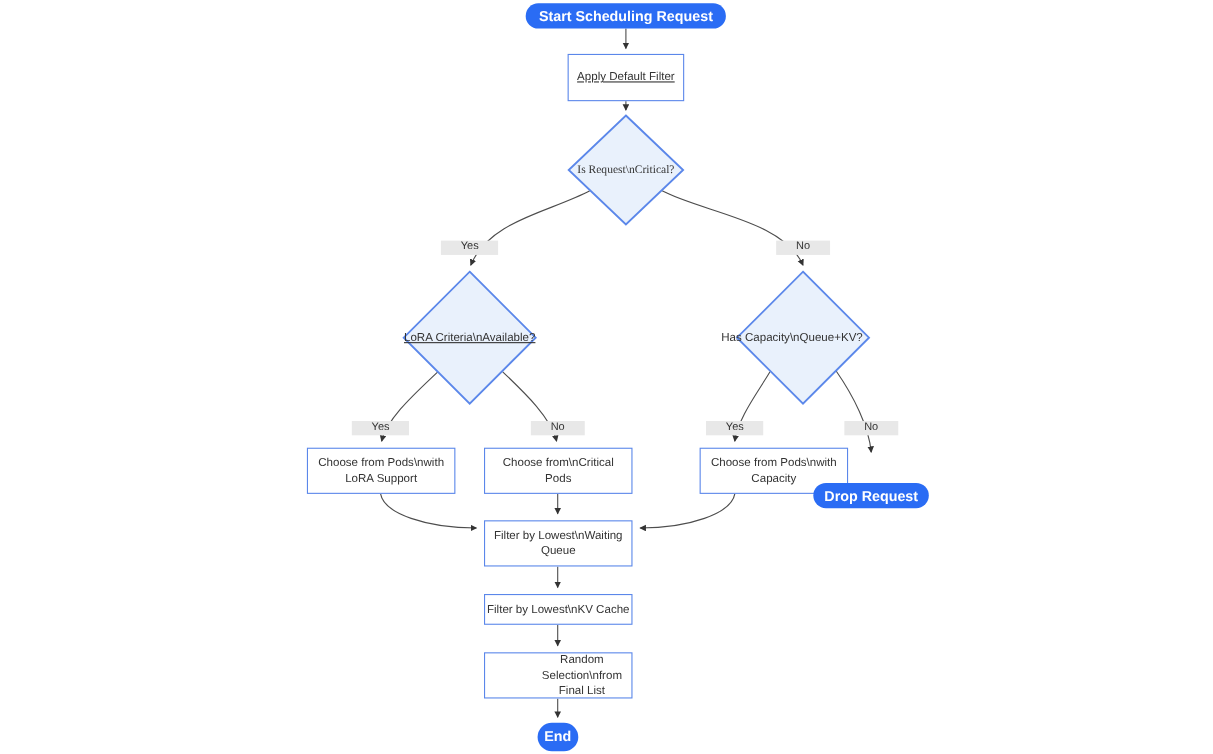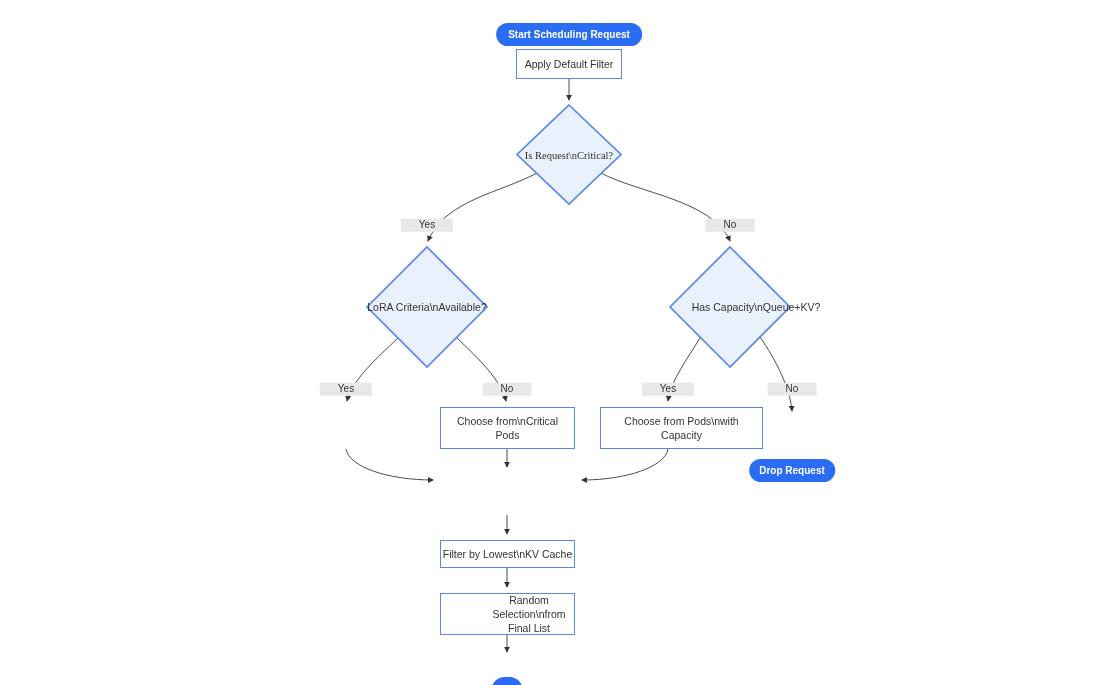--- a/index.html
+++ b/index.html
@@ -22,26 +22,25 @@
   }
   .rect{
     background:#ffffff;
     border:1.6px solid #5b87ea;
     padding:2px 4px;
   }
   .pill{
     background:#2a6cf4;
     color:#ffffff;
     font-weight:bold;
-    font-size:10px;
+    font-size:13px;
     border-radius:999px;
     white-space:nowrap;
     transform:translateX(-50%);
     padding:0 12px;
-    margin-top:20px;
   }
   .diamond-label{
     position:absolute;
     transform:translate(-50%,-50%);
     white-space:nowrap;
     font-size:10.5px;color:#333333;
   }
   .edge-label{
     position:absolute;
     transform:translate(-50%,-50%);
@@ -84,35 +83,37 @@
 
     <g>
       <polygon class="diamond-shape" points="569,105 621,154.5 569,204 517,154.5"></polygon>
       <polygon class="diamond-shape" points="427,247 487,307 427,367 367,307"></polygon>
       <polygon class="diamond-shape" points="730,247 790,307 730,367 670,307"></polygon>
     </g>
   </svg>
 
   <div class="node pill" style="left:569px;top:3px;height:23px;">Start Scheduling Request</div>
 
-  <div class="node rect" style="left:516px;top:49px;width:106px;height:30px;">Apply Default Filter</div>
+  <div class="node rect" style="left:516px;top:49px;width:106px;height:43px;text-decoration:underline;">Apply Default Filter</div>
 
   <div class="diamond-label" style="left:569px;top:155px;font-family:Liberation Serif, serif;">Is Request\nCritical?</div>
 
-  <div class="diamond-label" style="left:427px;top:307px;">LoRA Criteria\nAvailable?</div>
+  <div class="diamond-label" style="left:427px;top:307px;text-decoration:underline;">LoRA Criteria\nAvailable?</div>
 
-  <div class="diamond-label" style="left:756px;top:307px;">Has Capacity\nQueue+KV?</div>
+  <div class="diamond-label" style="left:720px;top:307px;">Has Capacity\nQueue+KV?</div>
 
+  <div class="node rect" style="left:279px;top:407px;width:135px;height:42px;">Choose from Pods\nwith LoRA Support</div>
 
   <div class="node rect" style="left:440px;top:407px;width:135px;height:42px;">Choose from\nCritical Pods</div>
 
-  <div class="node rect" style="left:600px;top:407px;width:163px;height:42px;">Choose from Pods\nwith Capacity</div>
+  <div class="node rect" style="left:636px;top:407px;width:135px;height:42px;">Choose from Pods\nwith Capacity</div>
 
   <div class="node pill" style="left:792px;top:439px;height:23px;padding:0 10px;">Drop Request</div>
 
+  <div class="node rect" style="left:440px;top:473px;width:135px;height:42px;">Filter by Lowest\nWaiting Queue</div>
 
   <div class="node rect nowrap" style="left:440px;top:540px;width:135px;height:28px;text-align:right;">Filter by Lowest\nKV Cache</div>
 
   <div class="node rect" style="left:440px;top:593px;width:135px;height:42px;padding-left:47px;">Random Selection\nfrom Final List</div>
 
   <div class="node pill" style="left:507px;top:657px;height:26px;padding:0 6px;border-radius:13px;">End</div>
 
   <span class="edge-label" style="left:427px;top:225px;">Yes</span>
   <span class="edge-label" style="left:730px;top:225px;">No</span>
   <span class="edge-label" style="left:346px;top:389px;">Yes</span>

